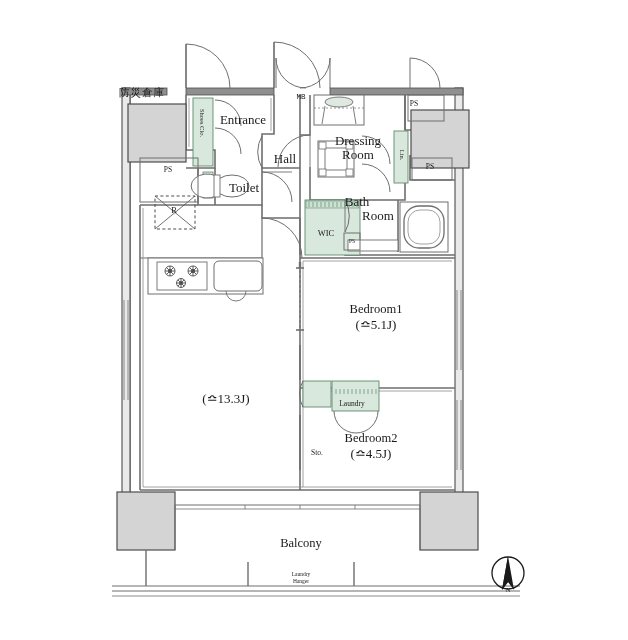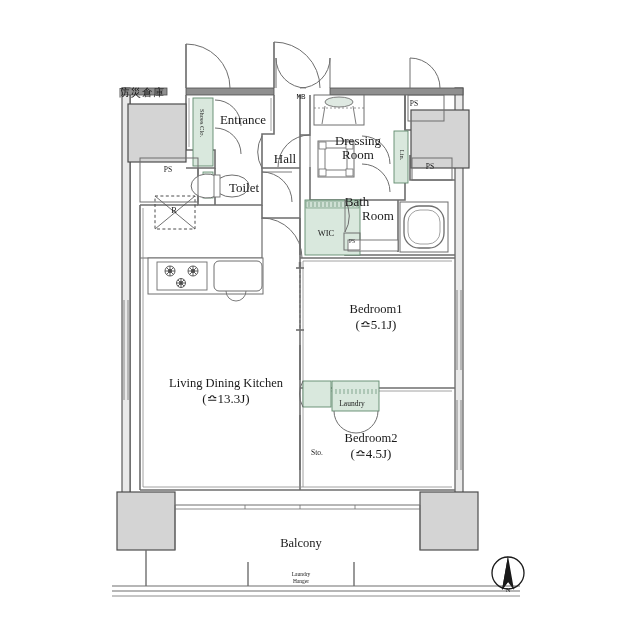--- a/index.html
+++ b/index.html
@@ -296,21 +296,20 @@
 <div class="lbl vert f7" style="left:402px;top:155px;">Lin.</div>
 <div class="lbl c f8" style="left:414px;top:104px;">PS</div>
 <div class="lbl c f8" style="left:430px;top:167px;">PS</div>
 <div class="lbl c f11" style="left:357px;top:202px;">Bath</div>
 <div class="lbl c f11" style="left:378px;top:216px;">Room</div>
 <div class="lbl c f9" style="left:326px;top:234px;">WIC</div>
 <div class="lbl c f6" style="left:352px;top:241px;">PS</div>
 <div class="lbl c f9" style="left:174px;top:211px;">R</div>
 <div class="lbl c f13" style="left:376px;top:309px;">Bedroom1</div>
 <div class="lbl c f11" style="left:376px;top:325px;">(≏5.1J)</div>
-<div class="lbl c f13" style="left:226px;top:383px;">Living Dining Kitchen</div>
 <div class="lbl c f11" style="left:226px;top:399px;">(≏13.3J)</div>
 <div class="lbl c f8" style="left:317px;top:413px;margin-top:40px;">Sto.</div>
 <div class="lbl c f8" style="left:352px;top:404px;">Laundry</div>
 <div class="lbl c f13" style="left:371px;top:438px;">Bedroom2</div>
 <div class="lbl c f11" style="left:371px;top:454px;">(≏4.5J)</div>
 <div class="lbl c f13" style="left:301px;top:543px;">Balcony</div>
 <div class="lbl c f6" style="left:301px;top:574px;">Laundry</div>
 <div class="lbl c f6" style="left:301px;top:581px;">Hanger</div>
 <div class="lbl c f7" style="left:508px;top:590px;font-family:'Liberation Serif',serif;">N</div>
 

